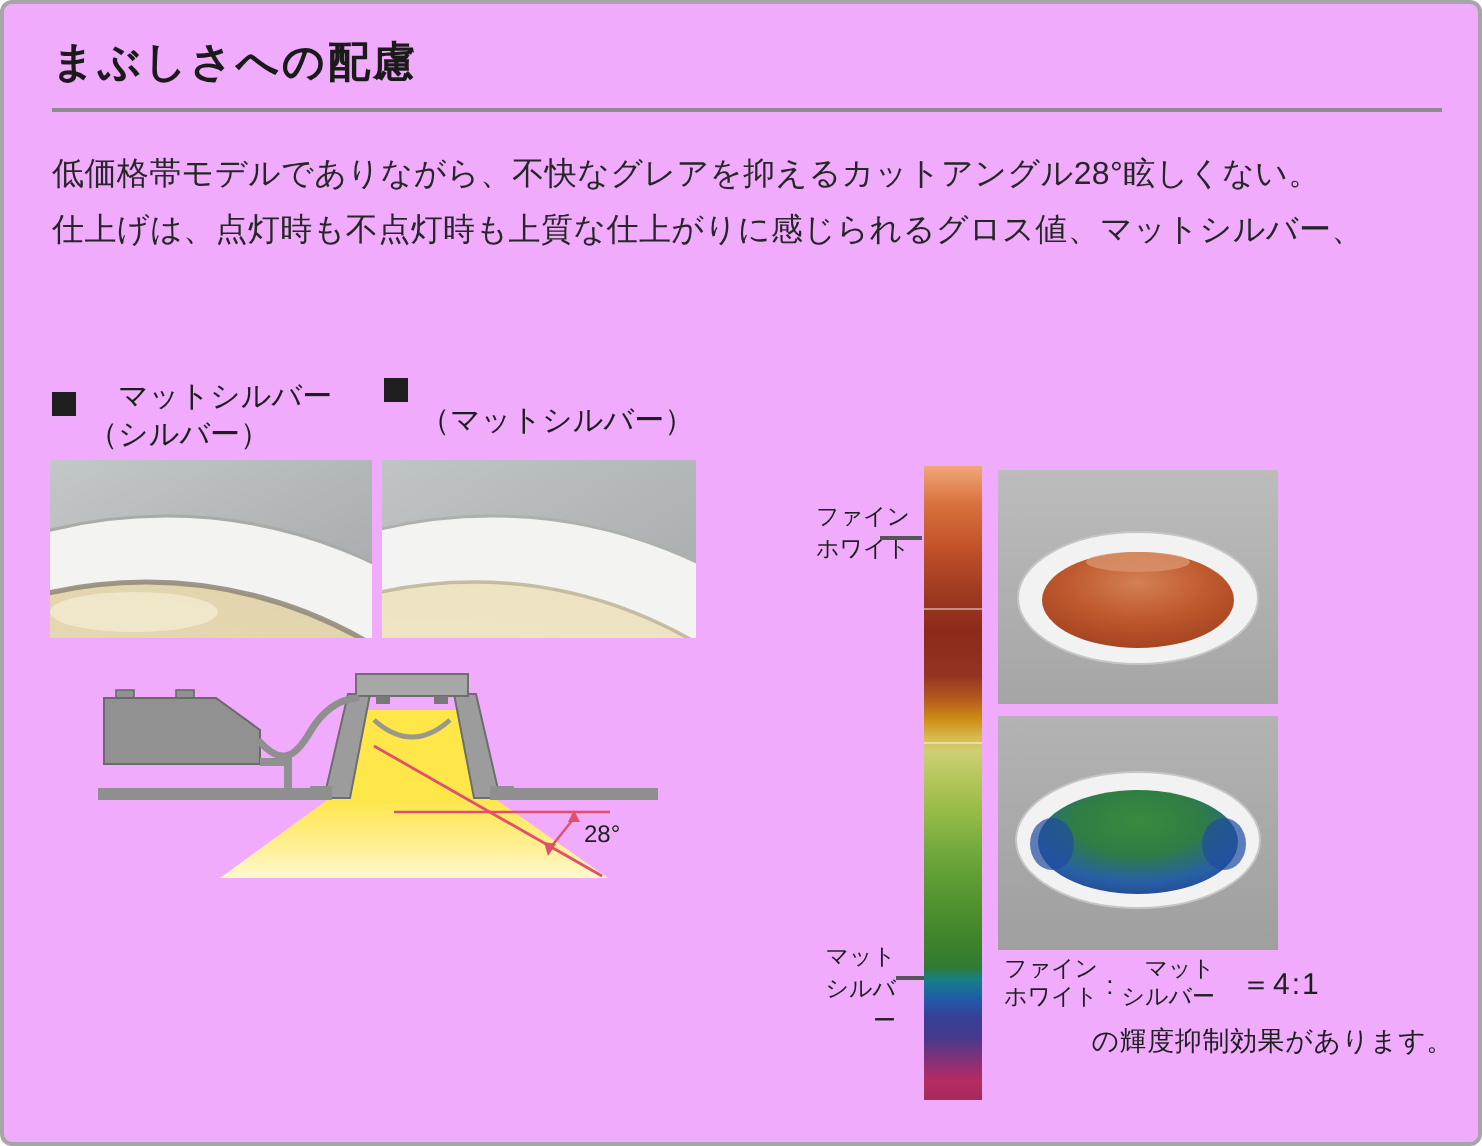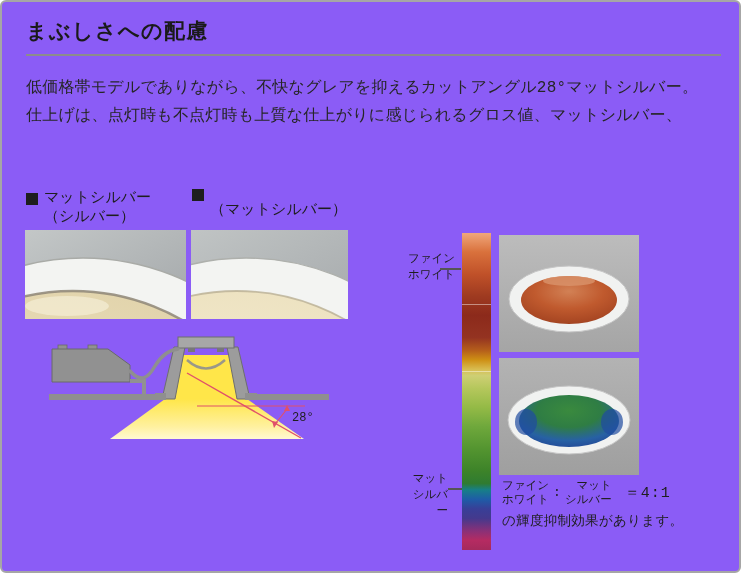--- a/index.html
+++ b/index.html
@@ -1,56 +1,56 @@
 <!DOCTYPE html>
 <html><head>
 <meta charset="utf-8">
 <style>
   html,body{margin:0;padding:0;background:#fff;}
   .page{
     position:relative;width:741px;height:573px;box-sizing:border-box;
-    background:#8b5cf6;border:2px solid #A6A6A6;border-radius:6px;
-    font-family:Liberation Mono, monospace;color:#1E1E1E;
+    background:#f0abfc;border:2px solid #A6A6A6;border-radius:6px;
+    font-family:Liberation Sans, sans-serif;color:#1E1E1E;
     overflow:hidden;
   }
   .abs{position:absolute;}
   .page-title{
     left:24px;top:15px;font-size:21px;font-weight:bold;letter-spacing:1.5px;color:#1A1A1A;
   }
   .title-rule{left:24px;top:52px;width:695px;height:2px;background:#8C8C8C;}
   .intro{left:24px;top:72px;width:700px;font-size:16px;line-height:28px;color:#262626;letter-spacing:0.2px;}
   .intro div{white-space:nowrap;}
   .sample-label{top:187px;font-size:15px;line-height:19px;}
-  .sample-label .row1{display:flex;align-items:center;gap:6px;}
+  .sample-label .row1{display:flex;align-items:flex-end;gap:21px;}
   .bullet{width:12px;height:12px;background:#1E1E1E;display:inline-block;flex:0 0 auto;}
   .sample-label .row2{padding-left:18px;}
   .photo{overflow:hidden;}
   .photo svg{display:block;}
   .scale-bar{left:460px;top:231px;width:29px;height:317px;}
   .scale-tick{position:absolute;left:0;width:100%;height:1px;background:rgba(255,255,255,0.45);}
   .scale-label{font-size:11.5px;line-height:16px;color:#1E1E1E;}
   .pointer{height:1.5px;background:#555;}
   .caption{left:500px;top:477px;width:225px;color:#1E1E1E;}
   .caption .ratio-row{display:flex;align-items:center;}
   .frac{font-size:11.5px;line-height:13.5px;}
   .frac.right{text-align:right;}
   .colon{font-size:13px;margin:0 4px;}
   .ratio-val{font-size:15px;margin-left:13px;letter-spacing:1px;}
-  .caption .note{font-size:13.5px;margin-top:6px;letter-spacing:0.3px;}
+  .caption .note{font-size:13.5px;margin-top:6px;letter-spacing:0.3px;text-align:right;}
 </style>
 </head>
 <body>
 
 <div class="page">
 
   <div class="abs page-title">まぶしさへの配慮</div>
   <div class="abs title-rule"></div>
 
   <div class="abs intro">
-    <div>低価格帯モデルでありながら、不快なグレアを抑えるカットアングル28°マットシルバー。</div>
+    <div>低価格帯モデルでありながら、不快なグレアを抑えるカットアングル28°眩しくない。</div>
     <div>仕上げは、点灯時も不点灯時も上質な仕上がりに感じられるグロス値、マットシルバー、</div>
   </div>
 
   <div class="abs sample-label" style="left:24px;">
     <div class="row1">
       <span class="bullet"></span>
       <span>マットシルバー</span>
     </div>
     <div class="row2">（シルバー）</div>
   </div>

